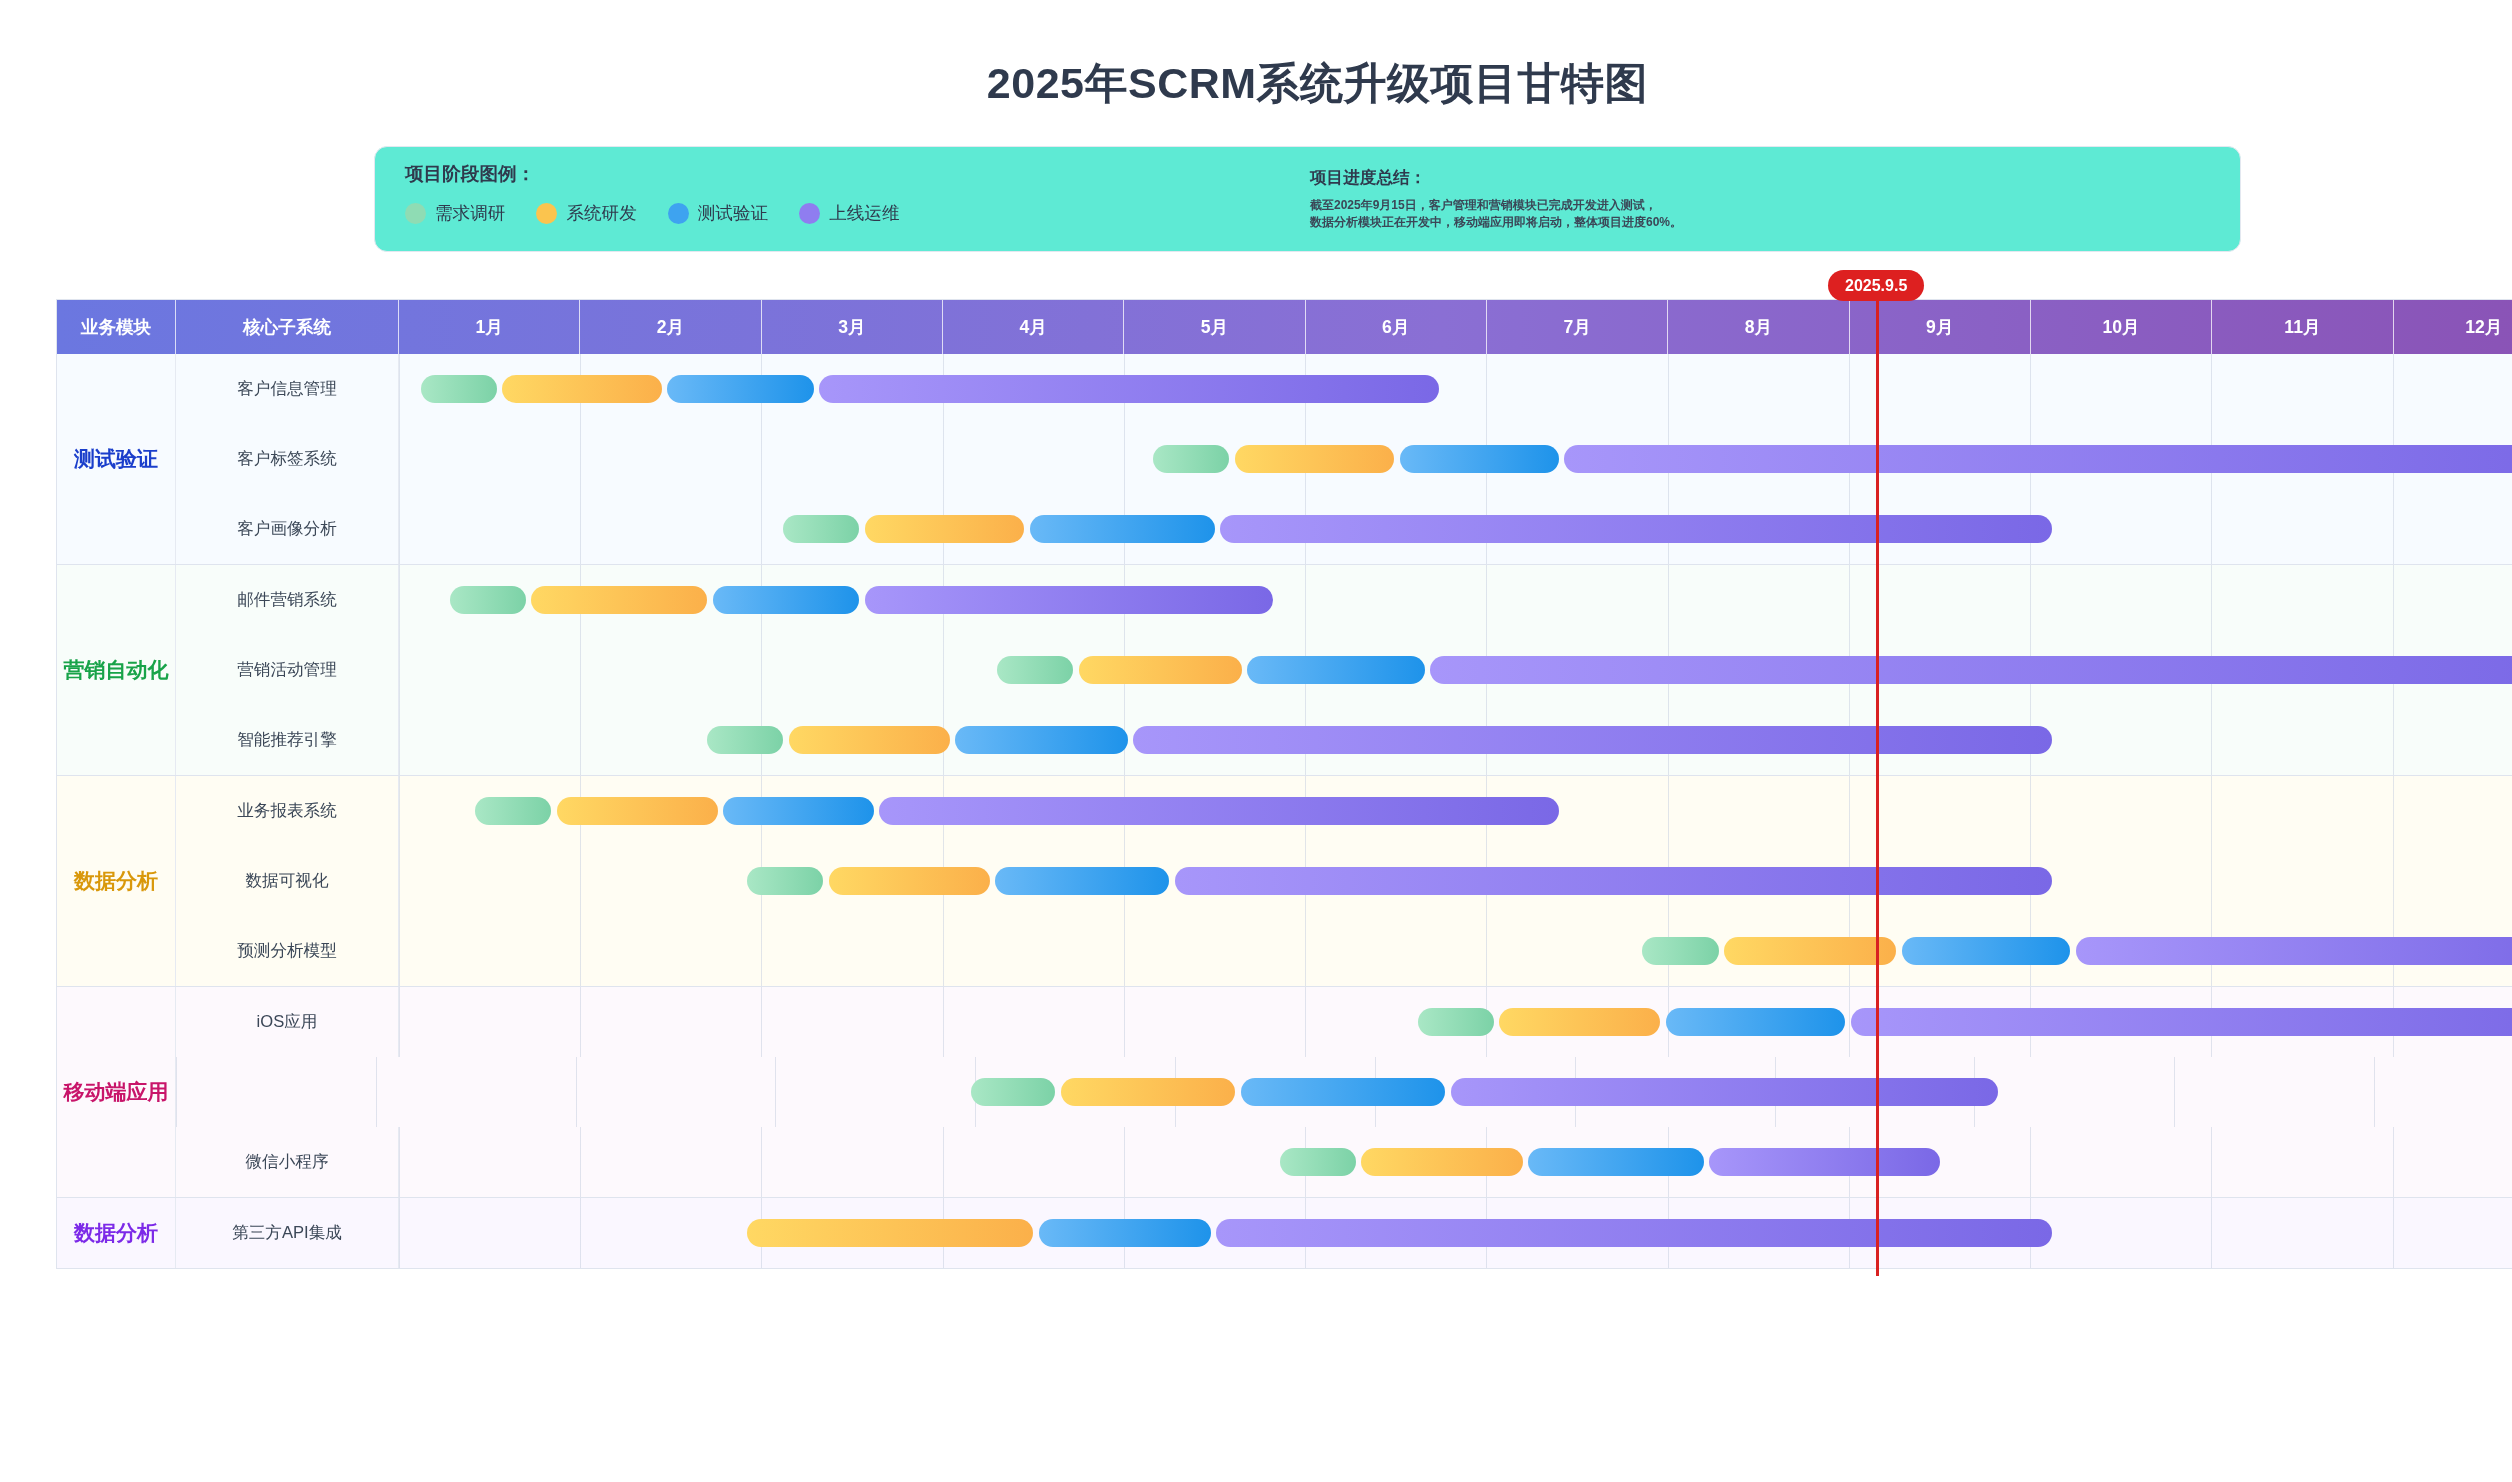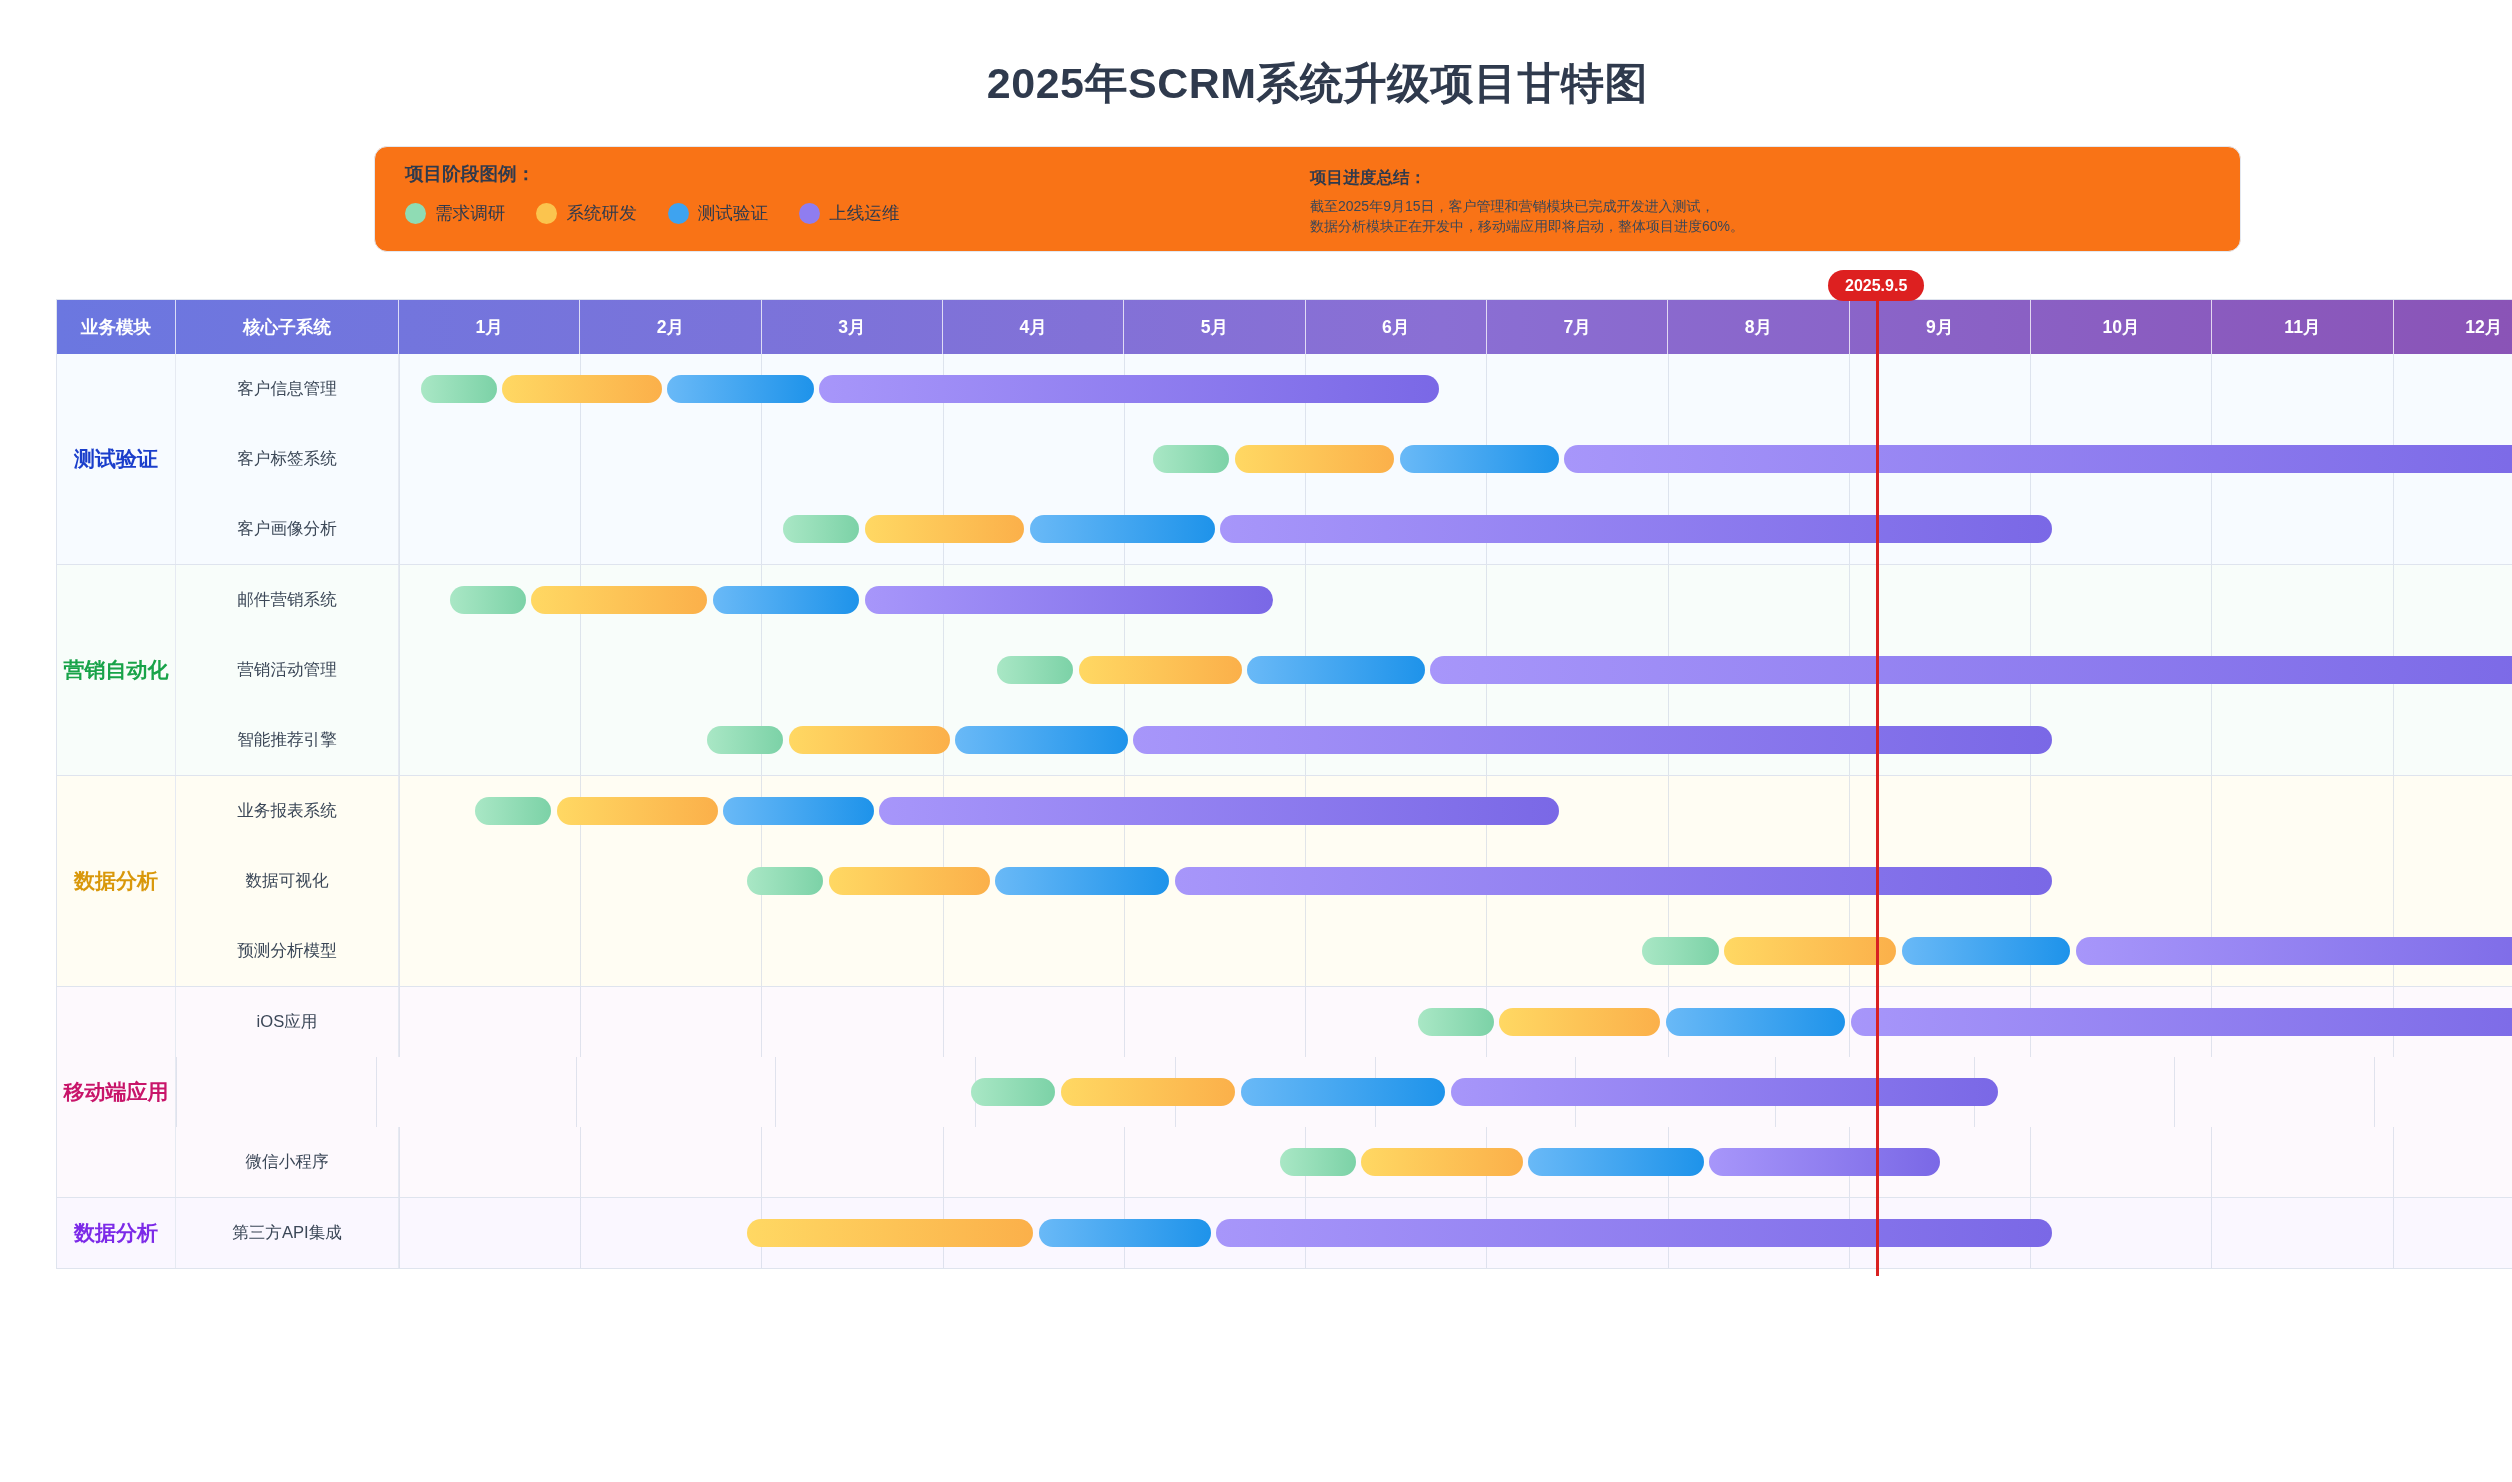--- a/index.html
+++ b/index.html
@@ -16,35 +16,35 @@
     position:absolute;top:55px;left:0;width:2635px;
     text-align:center;
     font-size:43px;font-weight:bold;color:#2f3a4d;
     letter-spacing:0.5px;
   }
 
   
   .info-panel{
     position:absolute;left:374px;top:146px;
     width:1867px;height:106px;
-    background:#f97316;
+    background:#5eead4;
     border:1.5px solid #e3e8f0;
     border-radius:13px;
     box-sizing:border-box;
   }
   .legend-block{position:absolute;left:30px;top:14px;width:854px;}
   .legend-title{font-size:18.6px;font-weight:bold;color:#2f3a4d;margin-bottom:14px;}
   .legend-items{display:flex;align-items:center;gap:31px;}
   .legend-item{display:flex;align-items:center;gap:9px;}
   .legend-dot{width:21px;height:21px;border-radius:50%;flex:none;}
   .legend-label{font-size:17.6px;color:#2f3a4d;white-space:nowrap;}
 
   .summary-block{position:absolute;left:935px;top:20px;width:899px;}
   .summary-title{font-size:16.6px;font-weight:bold;color:#2f3a4d;margin-bottom:8px;}
-  .summary-line{font-size:14px;color:#3b4757;line-height:1.42;white-space:nowrap;}
+  .summary-line{font-size:12px;color:#3b4757;line-height:1.42;white-space:nowrap;font-weight:bold;}
 
   
   .chart{
     position:absolute;left:56px;top:299px;
     width:2519px;
     border:1.5px solid #dfe4ee;
     border-top:none;
     box-sizing:border-box;
     background:#ffffff;
   }

